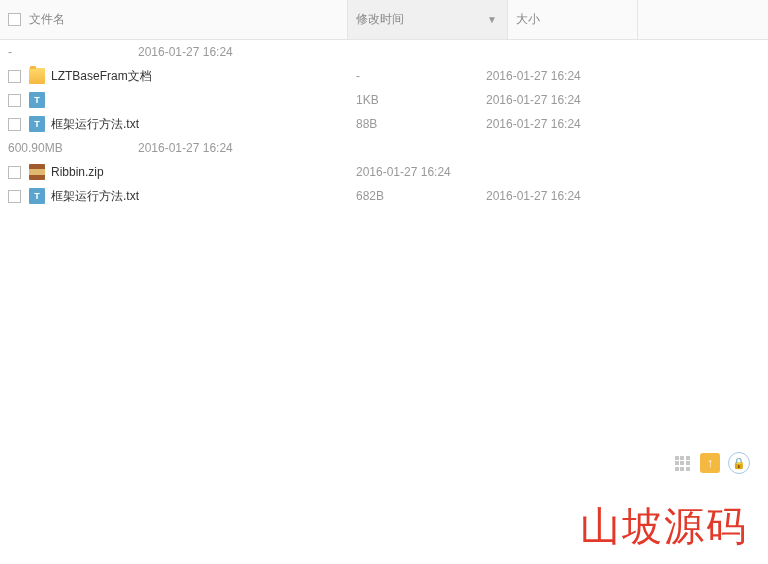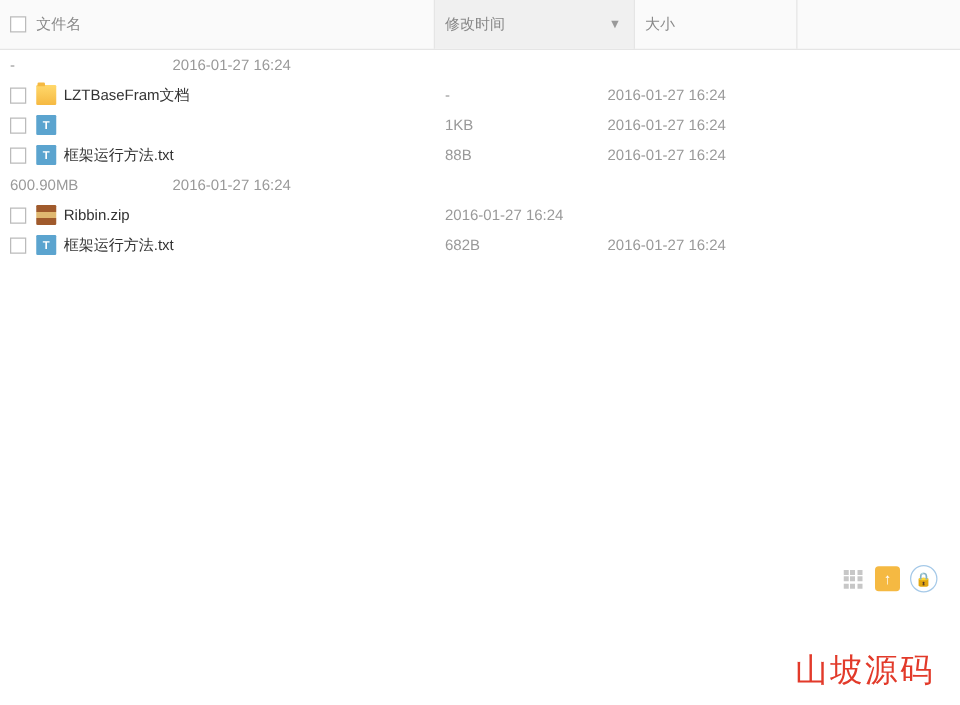--- a/index.html
+++ b/index.html
@@ -123,21 +123,21 @@
   border-radius: 50%;
   border: 1.5px solid #a5c9e8;
   color: #6aa6d6;
   font-size: 11px;
 }
 .watermark {
   position: absolute;
   bottom: 10px;
   right: 20px;
   font-family: Liberation Serif, serif;
-  font-size: 26px;
+  font-size: 40px;
   color: #e23a2a;
   letter-spacing: 2px;
 }
 </style>
 </head>
 <body>
 
 <div class="header-row">
   <div class="header-cell col-name">
     <span class="checkbox"></span>

